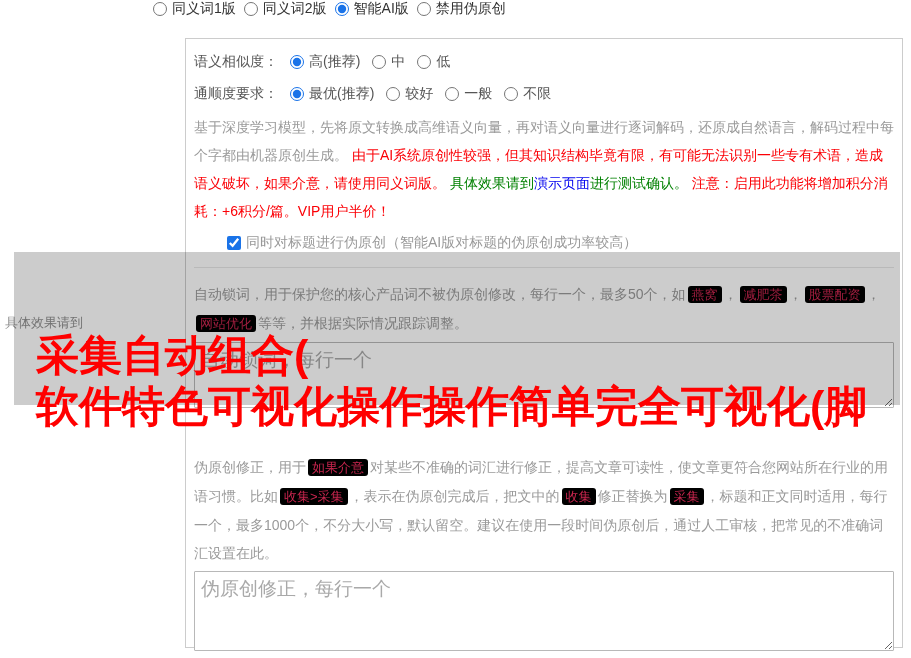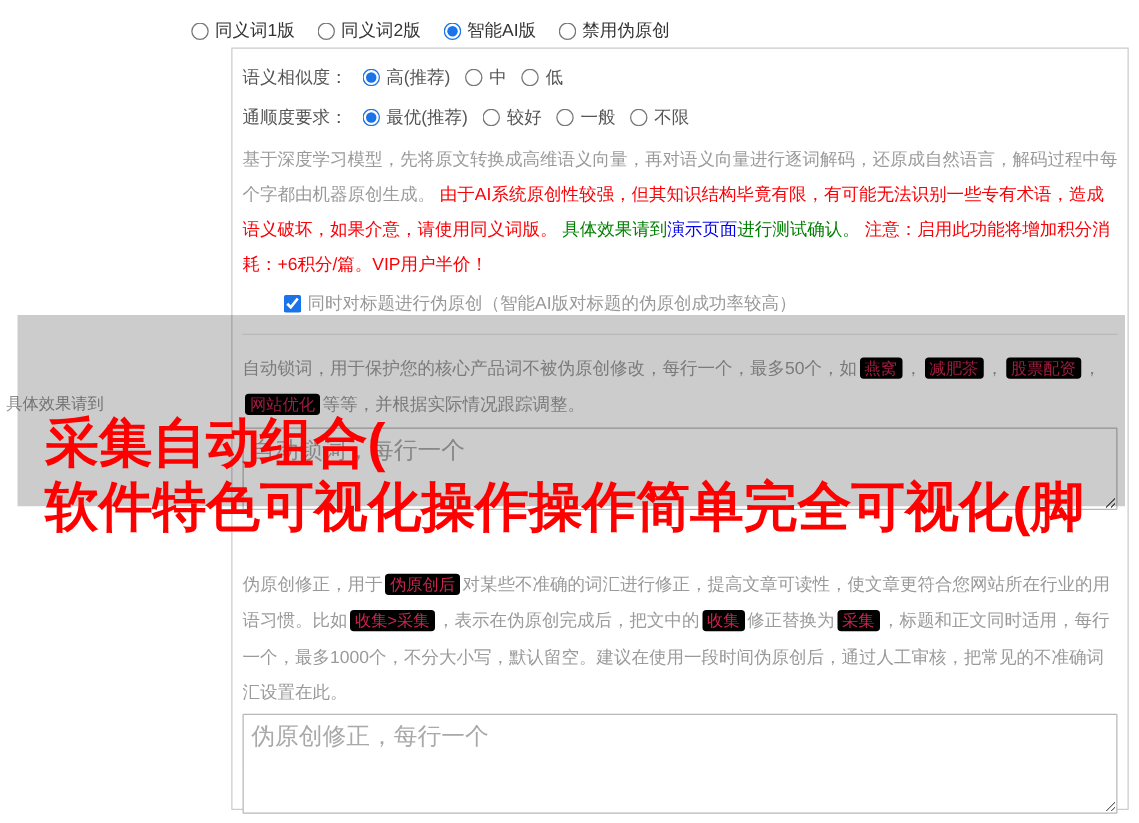--- a/index.html
+++ b/index.html
@@ -3,21 +3,21 @@
 <meta charset="utf-8">
 <style>
   html,body{margin:0;padding:0;}
   body{
     width:911px;height:658px;position:relative;background:#fff;
     font-family:"Liberation Sans","DejaVu Sans",sans-serif;
     overflow:hidden;
   }
   
   .top-radios{
-    position:absolute;left:153px;top:16px;display:flex;gap:18px;
+    position:absolute;left:153px;top:0;display:flex;gap:8px;
     font-size:14px;color:#333;align-items:center;white-space:nowrap;
   }
   .radio-opt{display:flex;align-items:center;gap:3px;cursor:pointer;}
   input[type=radio],input[type=checkbox]{
     accent-color:#1a73e8;margin:0 2px 0 0;width:14px;height:14px;
   }
   
   .side-label{
     position:absolute;left:5px;top:314px;font-size:13px;color:#8f8f8f;z-index:1;
   }
@@ -142,21 +142,21 @@
   
   <div class="para-gray">
     <span>自动锁词，用于保护您的核心产品词不被伪原创修改，每行一个，最多50个，如</span><span class="tag">燕窝</span><span>，</span><span class="tag">减肥茶</span><span>，</span><span class="tag">股票配资</span><span>，</span><span class="tag">网站优化</span><span>等等，并根据实际情况跟踪调整。</span>
   </div>
 
   
   <textarea class="ta-lock" placeholder="自动锁词，每行一个" style=""></textarea>
 
   
   <div class="para-gray para-fix">
-    <span>伪原创修正，用于</span><span class="tag">伪原创后</span><span>对某些不准确的词汇进行修正，提高文章可读性，使文章更符合您网站所在行业的用语习惯。比如</span><span class="tag">收集&gt;采集</span><span>，表示在伪原创完成后，把文中的</span><span class="tag">收集</span><span>修正替换为</span><span class="tag">采集</span><span>，标题和正文同时适用，每行一个，最多1000个，不分大小写，默认留空。建议在使用一段时间伪原创后，通过人工审核，把常见的不准确词汇设置在此。</span>
+    <span>伪原创修正，用于</span><span class="tag">如果介意</span><span>对某些不准确的词汇进行修正，提高文章可读性，使文章更符合您网站所在行业的用语习惯。比如</span><span class="tag">收集&gt;采集</span><span>，表示在伪原创完成后，把文中的</span><span class="tag">收集</span><span>修正替换为</span><span class="tag">采集</span><span>，标题和正文同时适用，每行一个，最多1000个，不分大小写，默认留空。建议在使用一段时间伪原创后，通过人工审核，把常见的不准确词汇设置在此。</span>
   </div>
 
   
   <textarea class="ta-fix" placeholder="伪原创修正，每行一个" style=""></textarea>
 
 </div>
 
 <div class="gray-overlay"></div>
 
 <div class="watermark">

